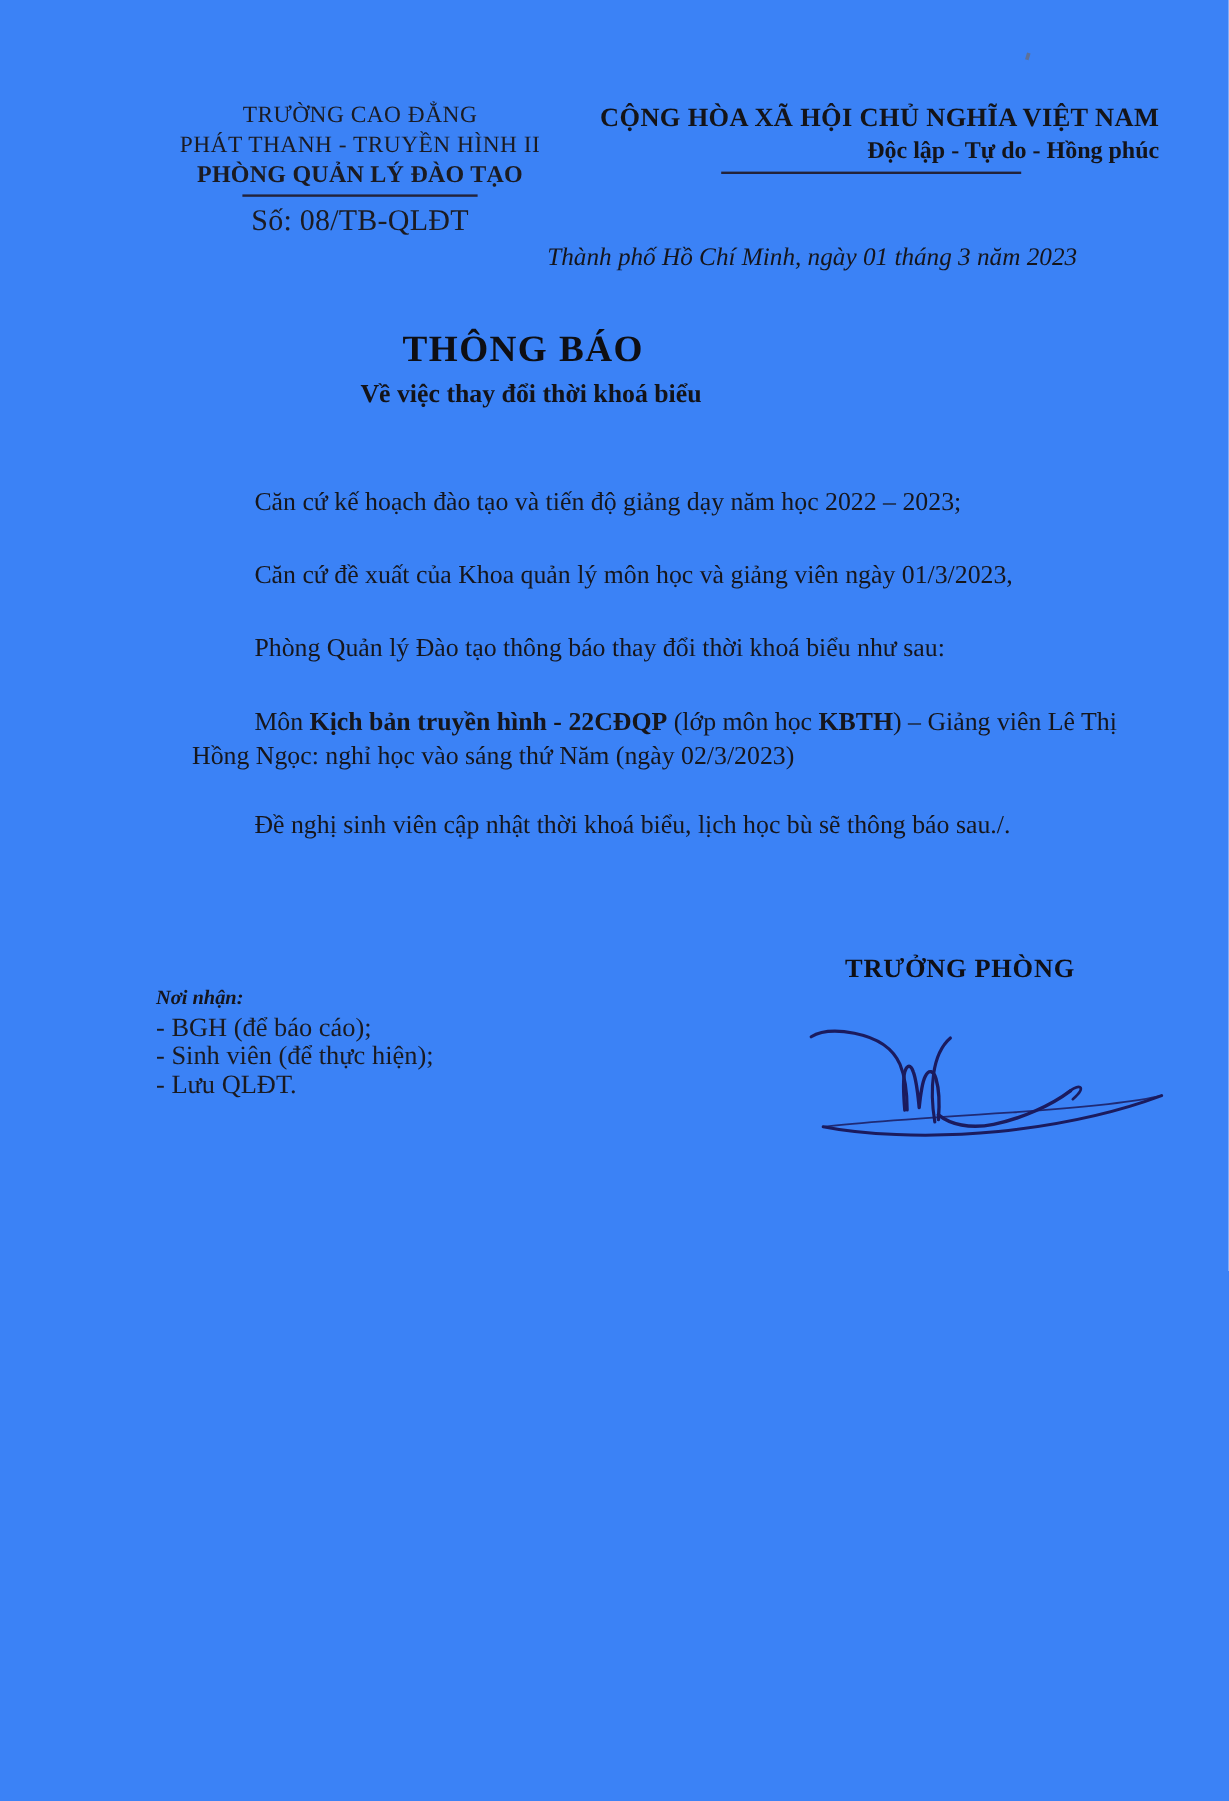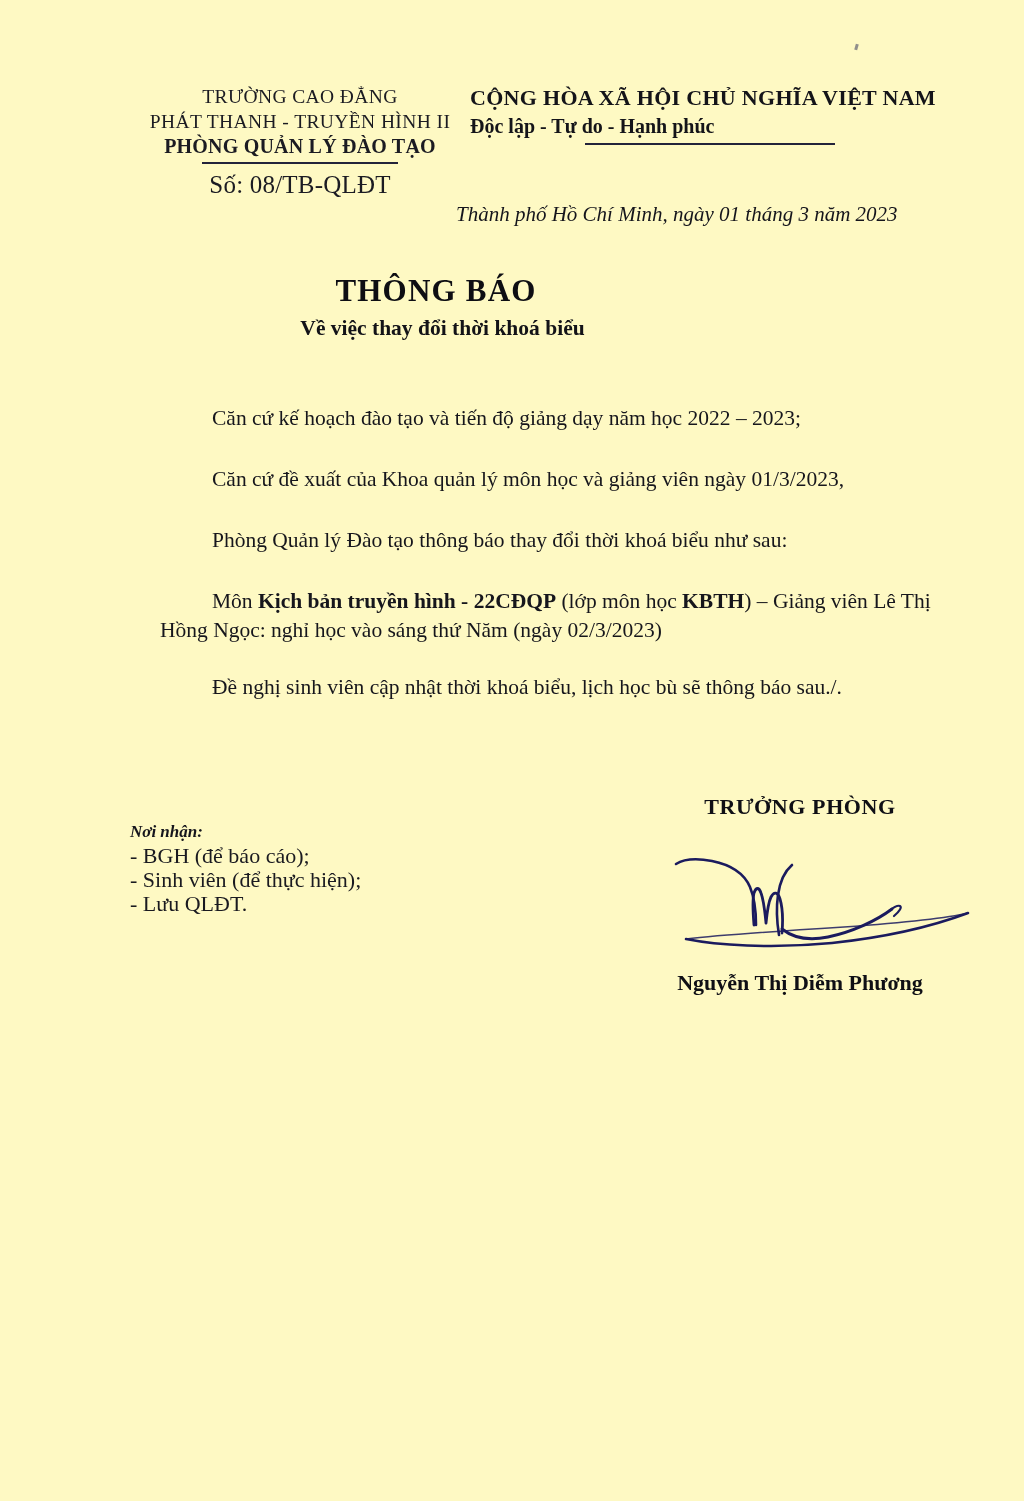--- a/index.html
+++ b/index.html
@@ -10,21 +10,21 @@
   }
   body {
     font-family: "Liberation Serif", "DejaVu Serif", serif;
     color: #111111;
   }
   .page {
     position: relative;
     width: 1024px;
     height: 1501px;
     margin: 0 auto;
-    background: #fef9c3;
+    background: #3b82f6;
     overflow: hidden;
   }
 
   
   .scan-speck {
     position: absolute;
     left: 855px;
     top: 44px;
     width: 3px;
     height: 6px;
@@ -43,24 +43,24 @@
   }
   .hdr-left {
     position: absolute;
     left: 120px;
     top: 0;
     width: 360px;
     text-align: center;
   }
   .hdr-right {
     position: absolute;
-    left: 470px;
+    left: 486px;
     top: 0;
     width: 480px;
-    text-align: left;
+    text-align: right;
   }
   .org-line {
     font-size: 19.5px;
     letter-spacing: .4px;
     line-height: 25px;
     white-space: nowrap;
     color: #1b1b22;
   }
   .org-line.l1 { font-weight: 400; }
   .org-line.l2 { font-weight: 400; }
@@ -224,21 +224,21 @@
     <div class="hdr-left">
       <div class="org-line l1">TRƯỜNG CAO ĐẲNG</div>
       <div class="org-line l2">PHÁT THANH - TRUYỀN HÌNH II</div>
       <div class="org-line l3">PHÒNG QUẢN LÝ ĐÀO TẠO</div>
       <div class="rule left-rule"></div>
       <div class="doc-no">Số: 08/TB-QLĐT</div>
     </div>
 
     <div class="hdr-right">
       <div class="nation-line">CỘNG HÒA XÃ HỘI CHỦ NGHĨA VIỆT NAM</div>
-      <div class="motto-line">Độc lập - Tự do - Hạnh phúc</div>
+      <div class="motto-line">Độc lập - Tự do - Hồng phúc</div>
       <div class="rule right-rule"></div>
     </div>
 
   </div>
 
   <div class="date-line">Thành phố Hồ Chí Minh, ngày 01 tháng 3 năm 2023</div>
 
   <div class="title-block">
     <div class="title-main">THÔNG BÁO</div>
     <div class="title-sub">Về việc thay đổi thời khoá biểu</div>
@@ -278,16 +278,15 @@
                    C 147 92, 148 82, 151 76 C 154 70, 158 71, 160 78 C 163 88, 163 100, 162 112" stroke-width="2.8"></path>
           <path d="M159 114 C 157 102, 156 88, 158 74 C 160 60, 165 50, 172 44" stroke-width="2.6"></path>
           <path d="M162 108 C 172 116, 188 120, 208 116 C 232 111, 256 100, 272 88" stroke-width="2.9"></path>
           <path d="M269 90 C 274 86, 278 84, 280 85 C 282 86, 280 90, 274 95" stroke-width="2.2"></path>
           <path d="M66 118 C 96 124, 150 128, 212 122 C 268 116, 316 104, 348 92" stroke-width="2.5"></path>
           <path d="M66 118 C 100 114, 160 110, 224 106 C 280 102, 324 98, 348 92" stroke-width="1.5" opacity=".85"></path>
         </g>
       </svg>
     </div>
 
-    <div class="sign-name">Nguyễn Thị Diễm Phương</div>
   </div>
 
 </div>
 
 </body></html>

